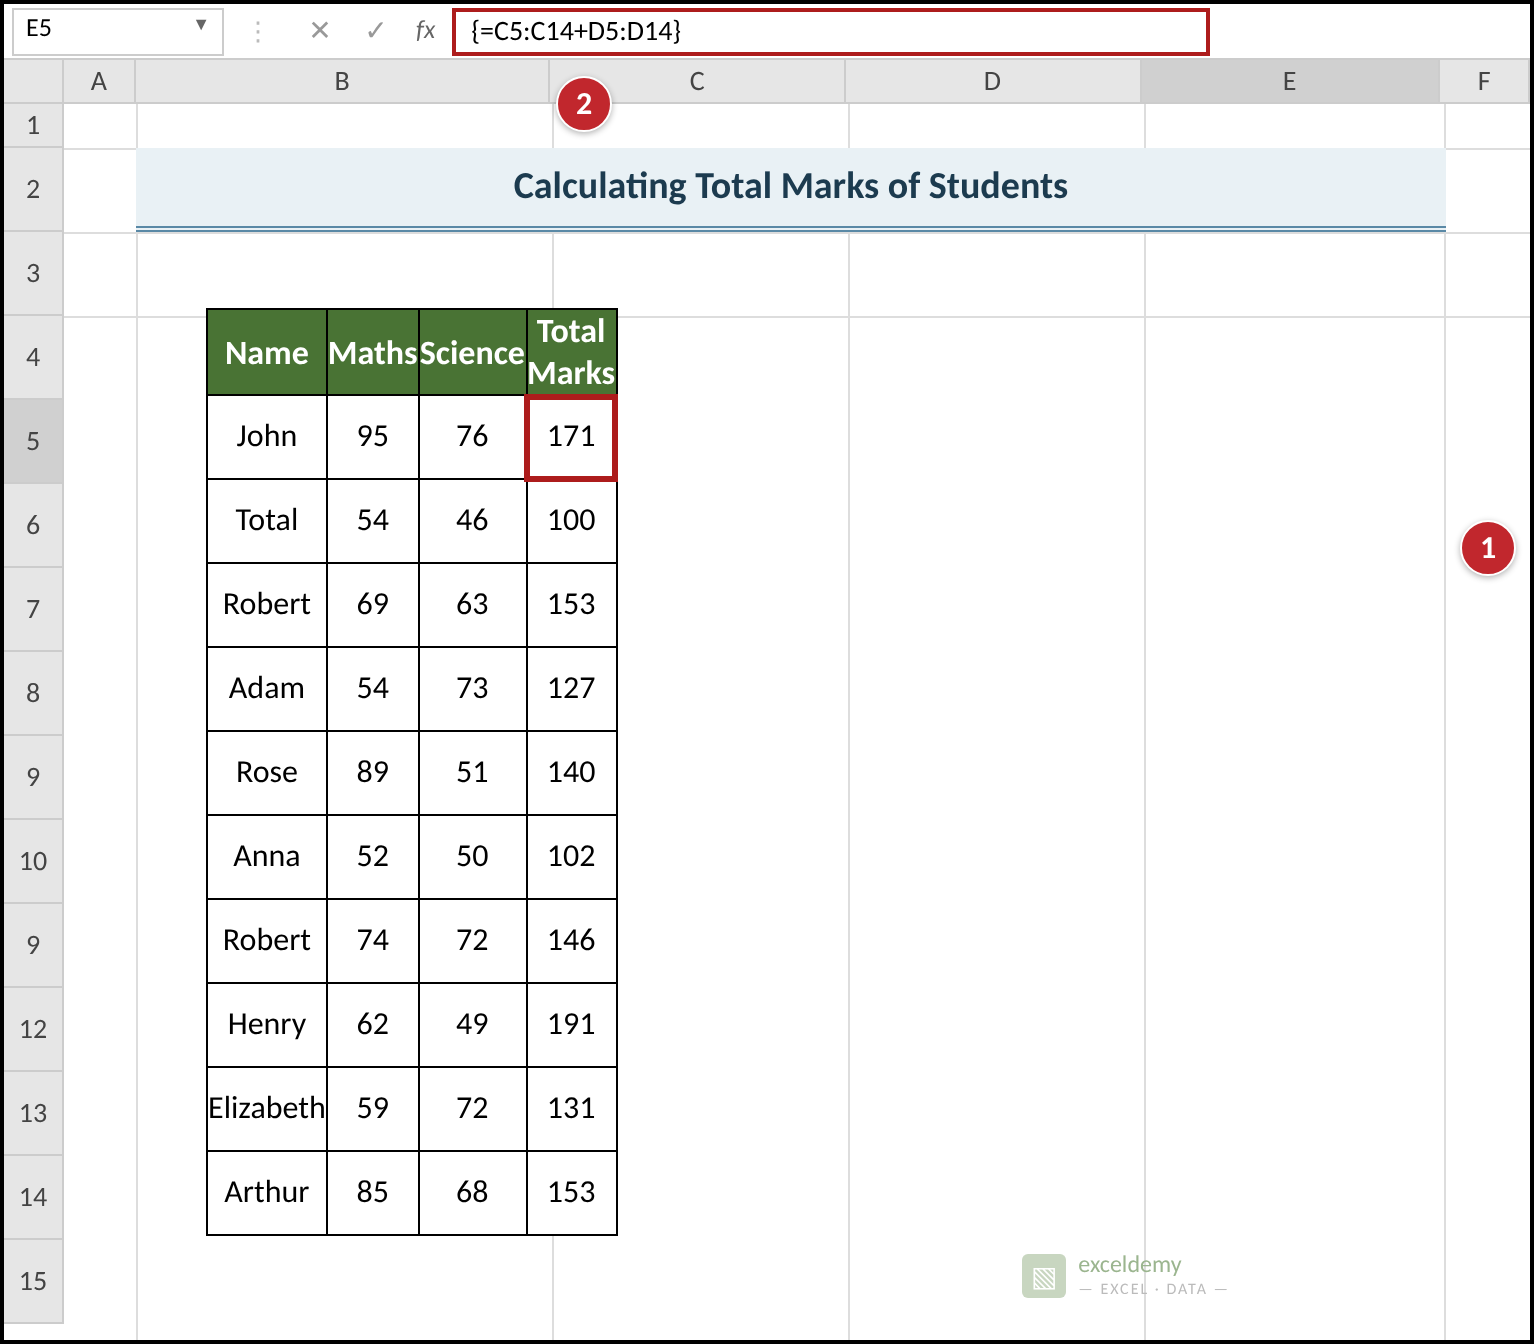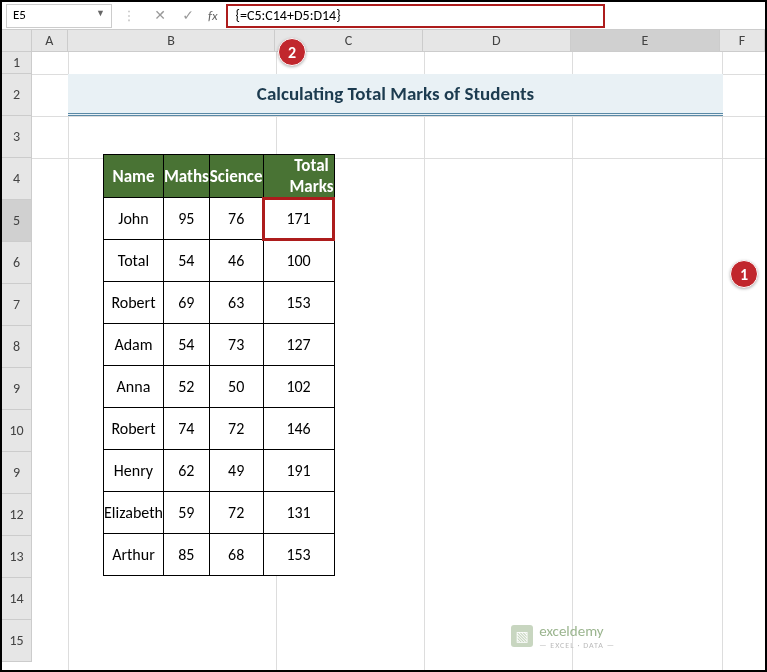--- a/index.html
+++ b/index.html
@@ -159,21 +159,21 @@
     .data-table td {
       text-align: center;
       font-size: 16px;
       height: 42px;
       border: 1px solid #000;
       background: #fff;
     }
     .th-name { width: 208px; }
     .th-maths { width: 148px; }
     .th-science { width: 148px; }
-    .th-total { width: 150px; padding-left: 26px; }
+    .th-total { width: 150px; }
     .selected-cell {
       outline: 3px solid #ad1c1c;
       outline-offset: -2px;
     }
     .callout {
       position: absolute;
       width: 28px;
       height: 28px;
       border-radius: 50%;
       background: #c1272d;
@@ -203,21 +203,21 @@
       background: #c8d6c0;
       border-radius: 3px;
       margin-right: 6px;
       display: flex;
       align-items: center;
       justify-content: center;
       color: #fff;
       font-size: 14px;
     }
     .wm-text .wm-main {
-      font-size: 15px;
+      font-size: 12px;
       color: #9bb58f;
       font-weight: 500;
     }
     .wm-text .wm-sub {
       font-size: 8px;
       letter-spacing: 1px;
       color: #bbb;
       text-align: center;
     }
     .grid-lines {
@@ -327,20 +327,26 @@
         <td>63</td>
         <td>153</td>
       </tr>
       <tr>
         <td>Adam</td>
         <td>54</td>
         <td>73</td>
         <td>127</td>
       </tr>
       <tr>
+        <td>Rose</td>
+        <td>89</td>
+        <td>51</td>
+        <td>140</td>
+      </tr>
+      <tr>
         <td>Anna</td>
         <td>52</td>
         <td>50</td>
         <td>102</td>
       </tr>
       <tr>
         <td>Robert</td>
         <td>74</td>
         <td>72</td>
         <td>146</td>

